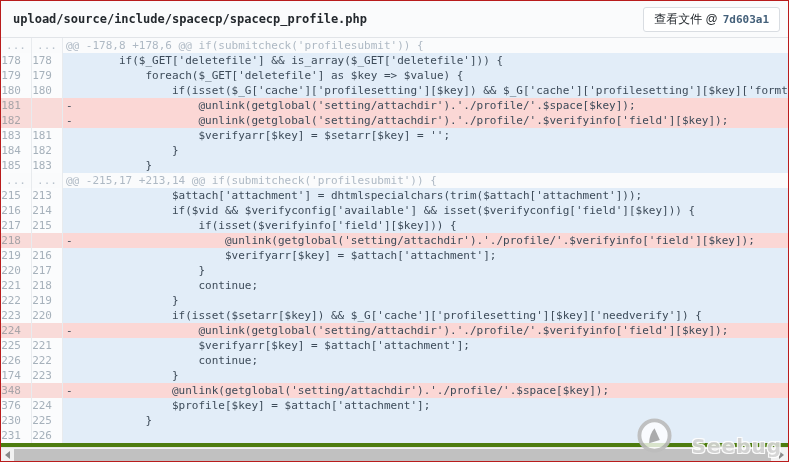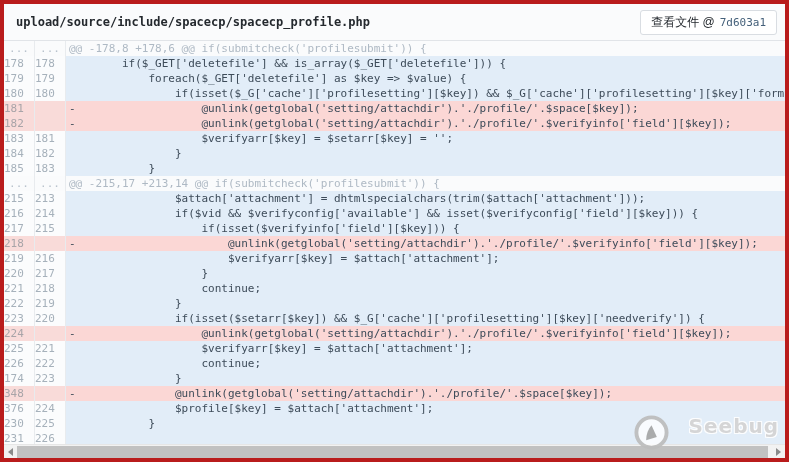--- a/index.html
+++ b/index.html
@@ -1,19 +1,19 @@
 <!DOCTYPE html>
 <html><head>
 <meta charset="utf-8">
 <style>
   * { margin:0; padding:0; box-sizing:border-box; }
   html,body { background:#fff; }
   .container {
     width:789px; height:462px;
-    border:4px solid #b91c1c;
+    border:1px solid #b91c1c;
     font-family:"DejaVu Sans", sans-serif;
     display:flex; flex-direction:column;
     position:relative; overflow:hidden;
     background:#4d7c0f;
   }
   
   .file-header {
     height:37px; flex:0 0 37px;
     background:#fafbfc;
     border-bottom:1px solid #e1e4e8;
@@ -27,31 +27,31 @@
     white-space:nowrap; overflow:hidden;
   }
   .view-file-btn {
     border:1px solid #d9dde2; background:#fff; border-radius:3px;
     height:25px; padding:0 10px;
     display:flex; align-items:center; gap:5px;
     font-size:12px; color:#24292e; cursor:pointer;
   }
   .view-file-btn .commit-hash {
     font-family:"DejaVu Sans Mono", monospace;
-    font-size:11px; color:#44607a;
+    font-size:11px; color:#44607a;font-weight:bold;
   }
   
   .diff-rows { flex:1 1 auto; overflow:hidden; display:flex; flex-direction:column; }
   .row {
     display:flex; flex:0 0 15px; height:15px; line-height:15px;
     font-family:"DejaVu Sans Mono", monospace; font-size:11px;
   }
   .gutter {
     flex:0 0 31px; width:31px;
-    padding-right:10px;
+    text-align:right; padding-right:10px;
     color:#a6b1bb; background:#fbfcfd;
     border-right:1px solid #e8ebee;
     overflow:hidden;
   }
   .code {
     flex:1 1 auto;
     white-space:pre; tab-size:4; -moz-tab-size:4;
     overflow:hidden;
     padding-left:3px;
     color:#3d4b59; background:#e2edf8;
@@ -76,21 +76,21 @@
   .tri { width:0; height:0; border-style:solid; }
   .tri.l { border-width:4px 5px 4px 0; border-color:transparent #8a8a8a transparent transparent; }
   .tri.r { border-width:4px 0 4px 5px; border-color:transparent transparent transparent #8a8a8a; }
   .sb-thumb {
     position:absolute; left:13px; right:17px; top:1px; height:12px;
     background:#c1c1c1; cursor:grab;
   }
   
   .watermark {
     position:absolute; right:6px; bottom:3px;
-    display:flex; align-items:flex-start; gap:19px;
+    display:flex; align-items:flex-end; gap:19px;
     opacity:.92; pointer-events:none;
   }
   .wm-text {
     font-size:20px; font-weight:bold; color:#d4d4d4;
     letter-spacing:1px;
     text-shadow:-1px -1px 0 #fff, 1px -1px 0 #fff, -1px 1px 0 #fff, 1px 1px 0 #fff;
   }
 </style>
 </head>
 <body>

